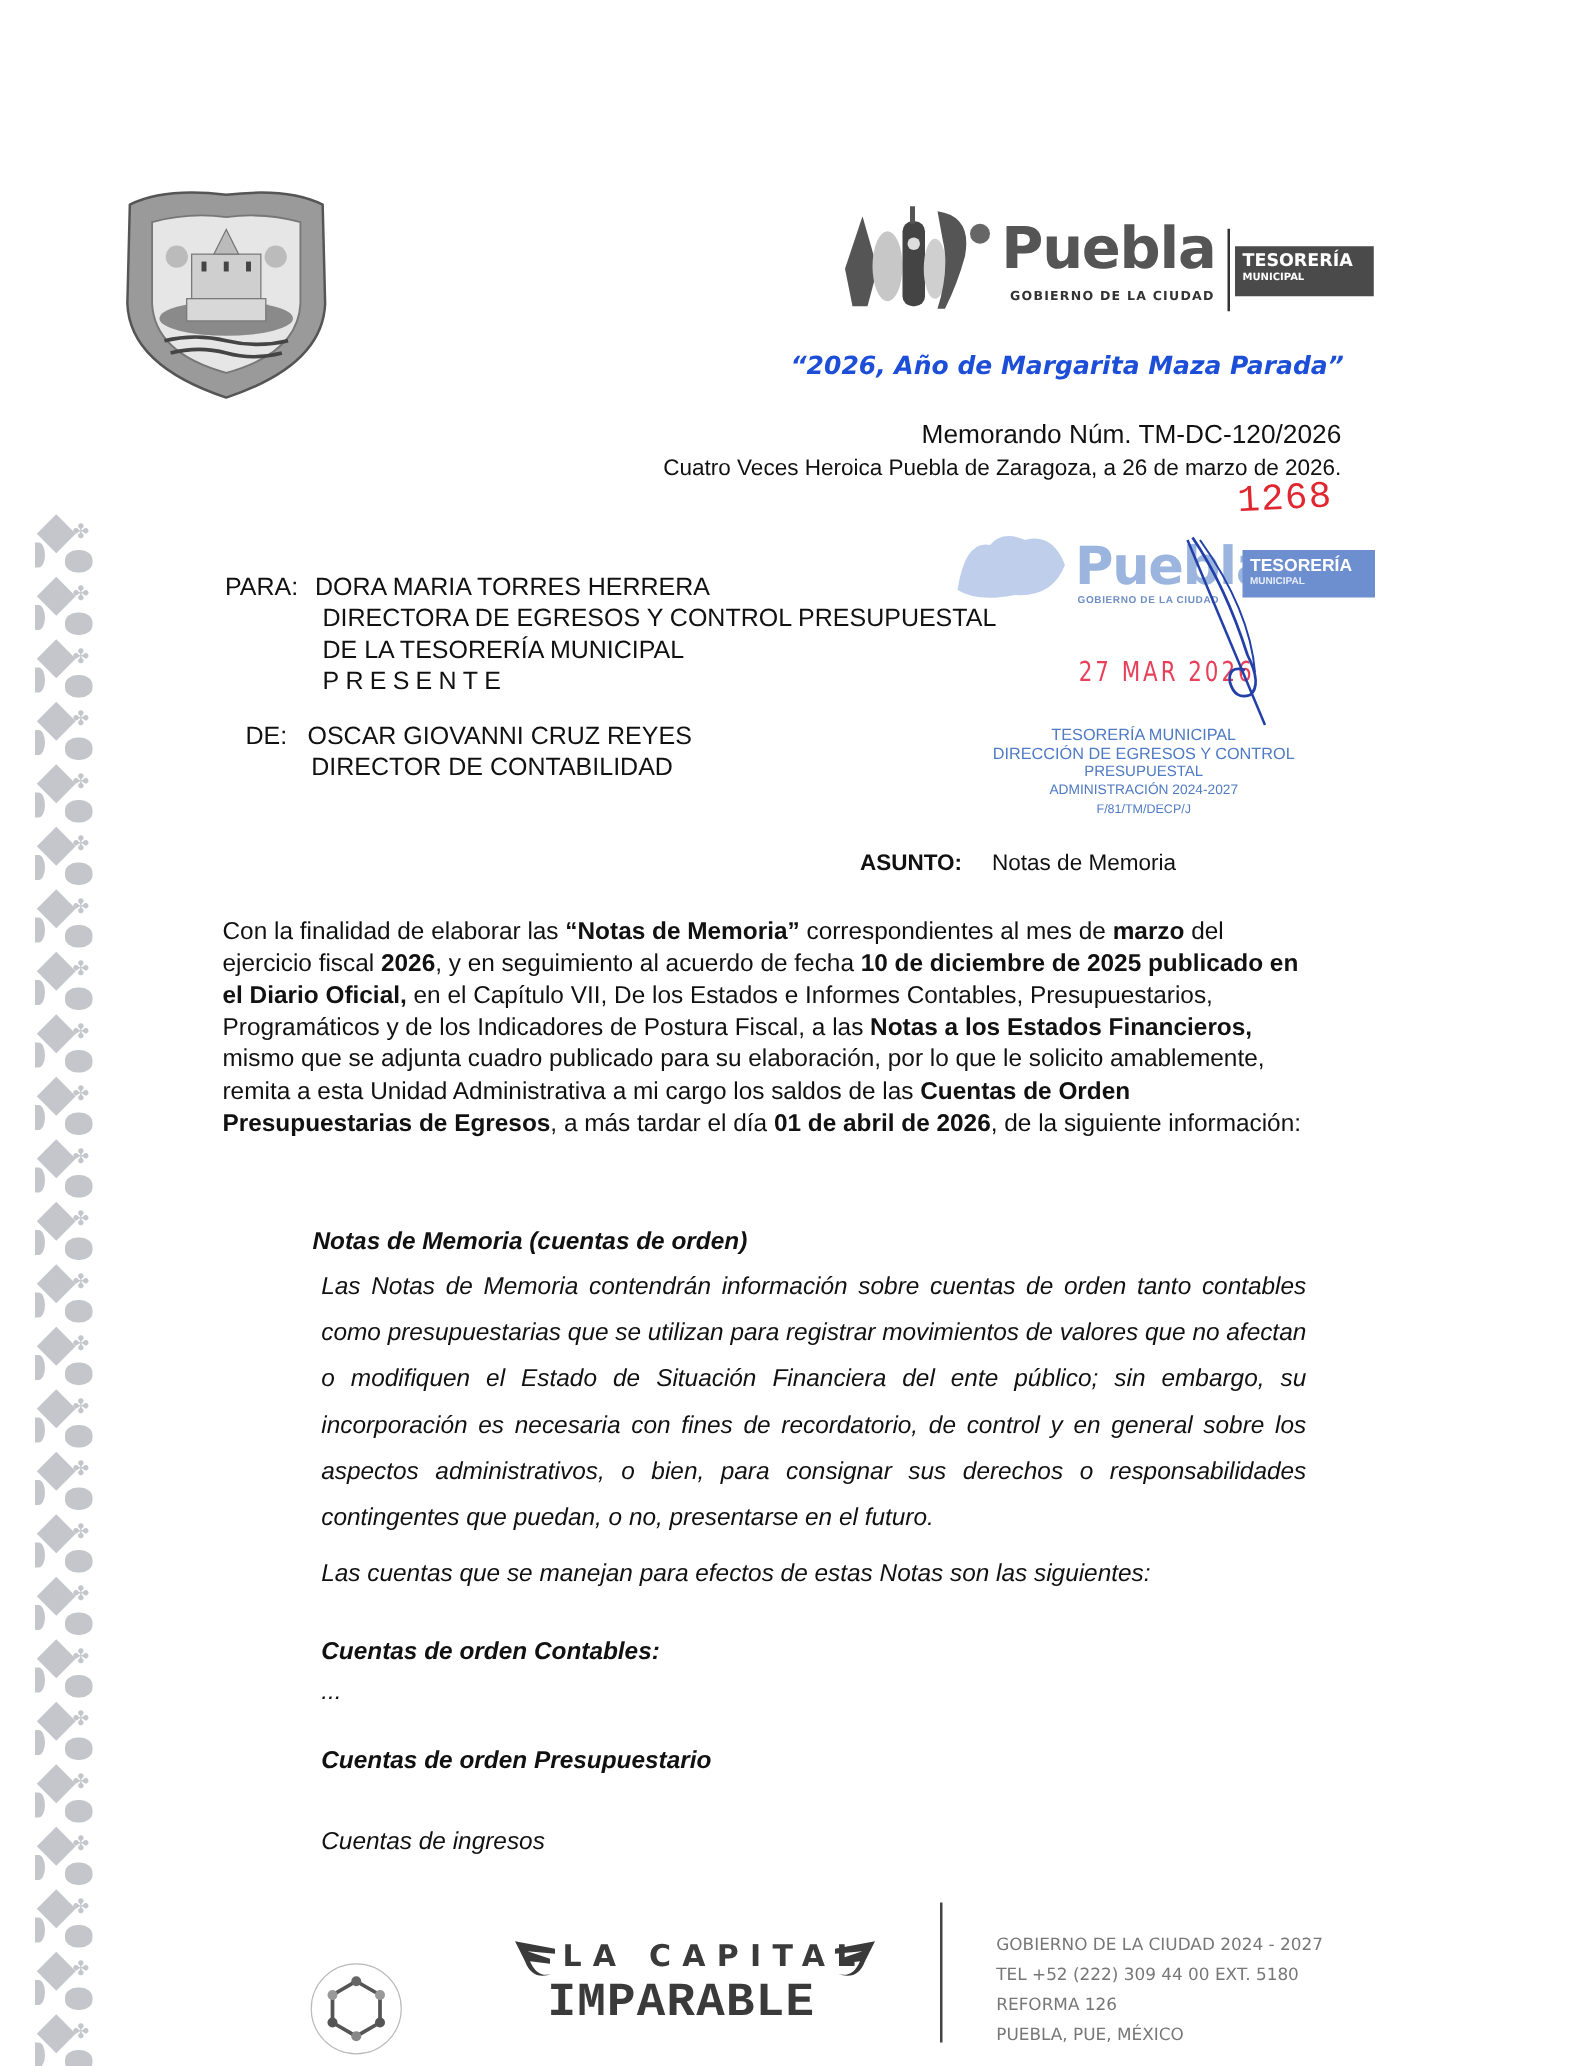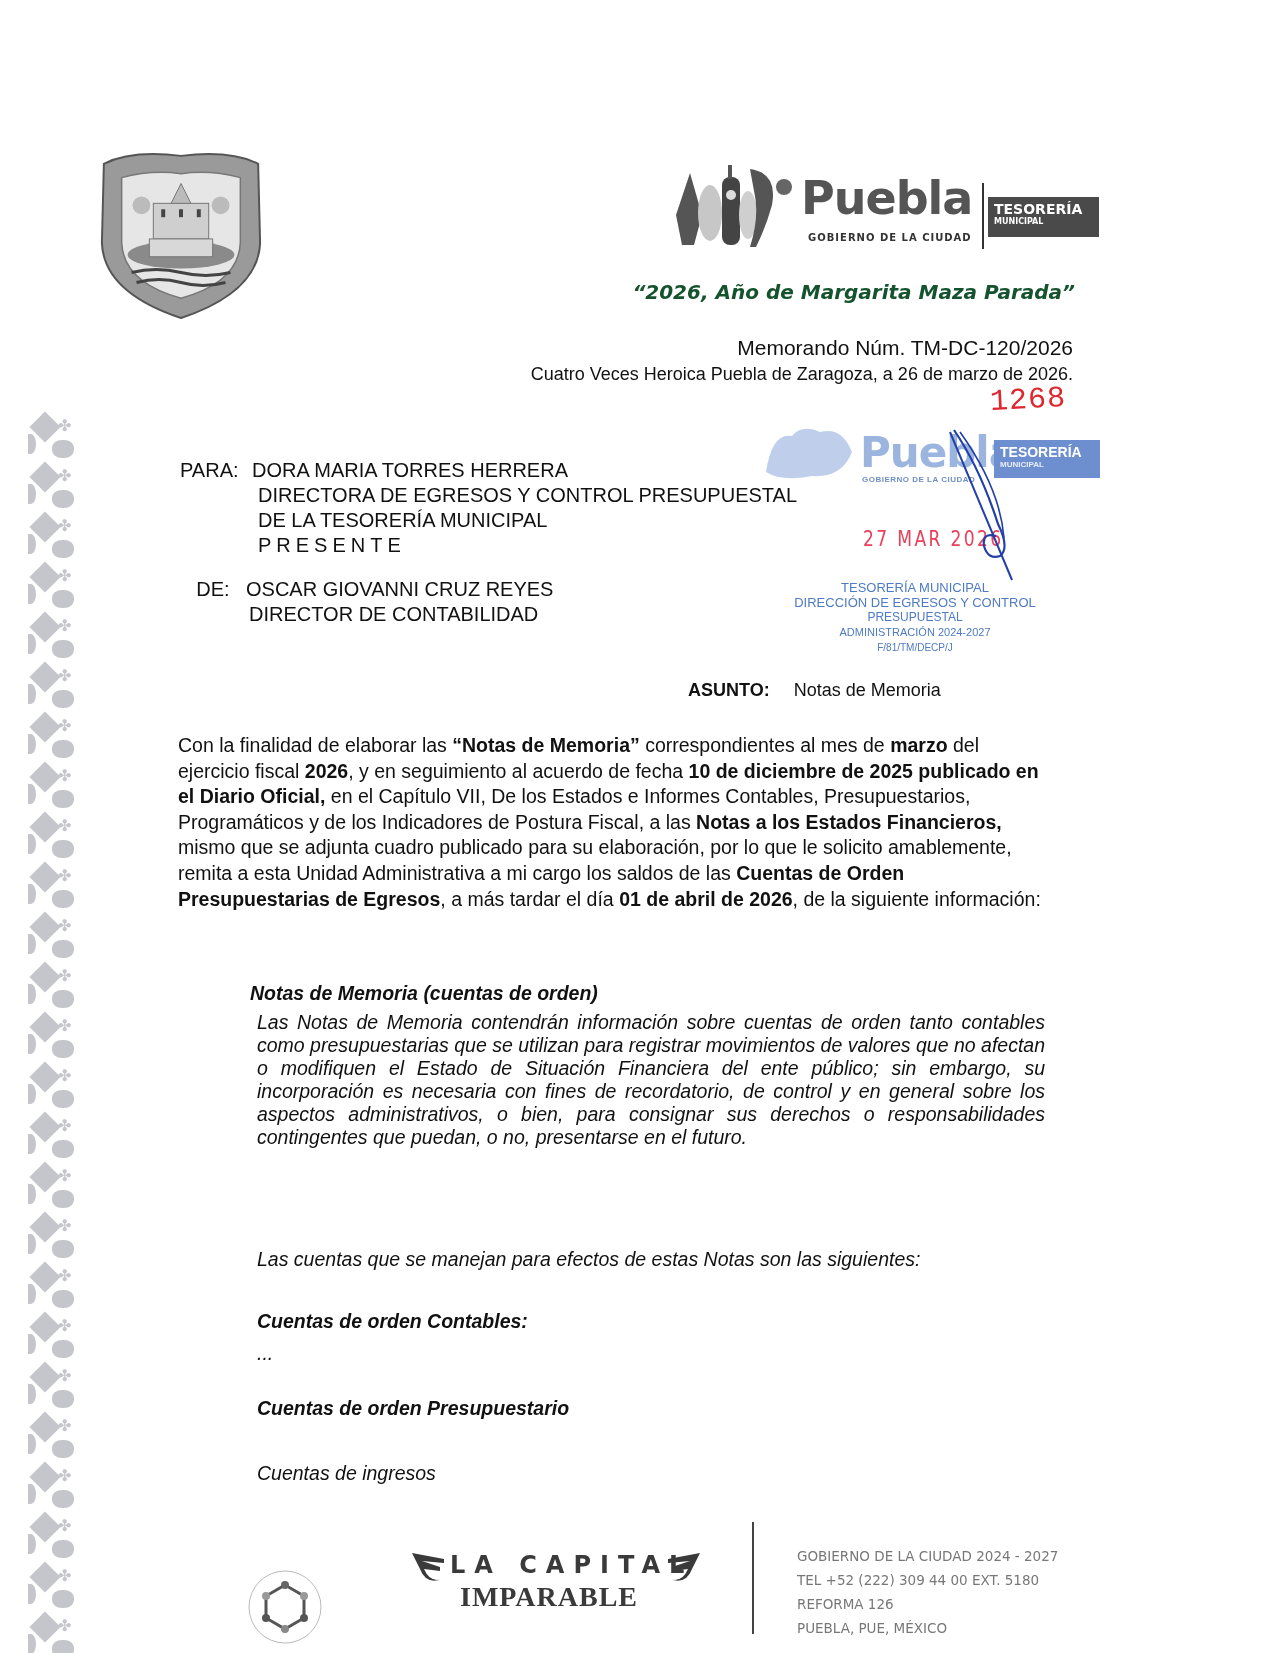--- a/index.html
+++ b/index.html
@@ -22,21 +22,21 @@
   
   .logo-block { position: absolute; left: 668px; top: 155px; width: 440px; height: 95px; }
   .logo-figures { position: absolute; left: 0; top: 0; width: 128px; height: 95px; }
   .logo-word { position: absolute; left: 133px; top: 20px; font-family: "DejaVu Sans", sans-serif; font-weight: bold; font-size: 46px; color: #555; letter-spacing: -1px; line-height: 1; }
   .logo-sub { position: absolute; left: 140px; top: 77px; font-family: "DejaVu Sans", sans-serif; font-weight: bold; font-size: 10px; color: #333; letter-spacing: 1px; }
   .logo-divider { position: absolute; left: 314px; top: 28px; width: 2px; height: 66px; background: #333; }
   .logo-tes { position: absolute; left: 320px; top: 42px; width: 111px; height: 40px; background: #4a4a4a; padding: 5px 6px; }
   .logo-tes-main { display: block; font-family: "DejaVu Sans", sans-serif; font-weight: bold; font-size: 14px; color: #fff; line-height: 1.1; }
   .logo-tes-sub { display: block; font-family: "DejaVu Sans", sans-serif; font-weight: bold; font-size: 8px; color: #fff; }
 
-  .motto { position: absolute; right: 194px; top: 280px; font-family: "DejaVu Sans", sans-serif; font-weight: bold; font-style: italic; font-size: 20px; color: #14532d; }
+  .motto { position: absolute; right: 194px; top: 280px; font-family: "DejaVu Sans", sans-serif; font-weight: bold; font-style: italic; font-size: 20px; color: #1d4ed8; }
 
   .memo-num { position: absolute; right: 196px; top: 336px; font-size: 21px; color: #111; }
   .memo-place { position: absolute; right: 196px; top: 364px; font-size: 18px; color: #111; }
   .folio-stamp { position: absolute; left: 990px; top: 383px; font-family: "Liberation Mono", monospace; font-size: 30px; color: #e0262e; transform: rotate(-3deg); letter-spacing: 1px; }
 
   .addr { position: absolute; font-size: 20px; color: #111; line-height: 25px; }
   .para-block { left: 180px; top: 448px; margin-top: 10px; }
   .para-label { display: inline-block; width: 72px; }
   .indent { padding-left: 78px; }
   .spaced { letter-spacing: 5px; }
@@ -63,32 +63,32 @@
   .recv-l4 { font-size: 11px; }
   .recv-l5 { font-size: 10px; }
   .signature { position: absolute; left: 180px; top: 0; width: 120px; height: 170px; }
 
   
   .body-text { position: absolute; left: 178px; top: 733px; width: 870px; font-size: 19.5px; line-height: 25.6px; color: #111; text-align: left; }
   .body-text b { font-weight: bold; }
 
   .quote { position: absolute; left: 248px; width: 800px; font-style: italic; font-size: 19.5px; color: #111; }
   .q-title { top: 982px; font-weight: bold; left: 250px; }
-  .q-para { top: 1011px; line-height: 23px; text-align: justify; left: 257px; width: 788px; }
+  .q-para { top: 1011px; line-height: 37px; text-align: justify; left: 257px; width: 788px; }
   .q-intro { top: 1248px; left: 257px; }
   .q-cont { top: 1310px; left: 257px; font-weight: bold; }
   .q-ellipsis { top: 1342px; left: 257px; }
   .q-presu { top: 1397px; left: 257px; font-weight: bold; }
   .q-ing { top: 1462px; left: 257px; }
 
   
   .seal { position: absolute; left: 245px; top: 1567px; width: 80px; height: 80px; }
   .capital { position: absolute; left: 410px; top: 1545px; width: 300px; height: 90px; }
   .capital-top { position: absolute; left: 40px; top: 6px; font-family: "DejaVu Sans", sans-serif; font-weight: bold; font-size: 24px; letter-spacing: 9px; color: #3a3a3a; }
-  .capital-bottom { position: absolute; left: 50px; top: 36px; font-family: Liberation Serif, serif; font-weight: bold; font-size: 28px; color: #3a3a3a; letter-spacing: 1px; }
+  .capital-bottom { position: absolute; left: 28px; top: 36px; font-family: Liberation Mono, monospace; font-weight: bold; font-size: 38px; color: #3a3a3a; letter-spacing: 1px; }
   .wing { position: absolute; top: 4px; width: 36px; height: 34px; }
   .wing-l { left: 0; }
   .wing-r { left: 256px; transform: scaleX(-1); }
   .footer-divider { position: absolute; left: 752px; top: 1522px; width: 2px; height: 112px; background: #444; }
   .footer-contact { position: absolute; left: 797px; top: 1544px; font-family: "DejaVu Sans", sans-serif; font-size: 13.5px; line-height: 24px; color: #777; }
 </style>
 </head>
 <body>
 
 <div class="deco-border">

